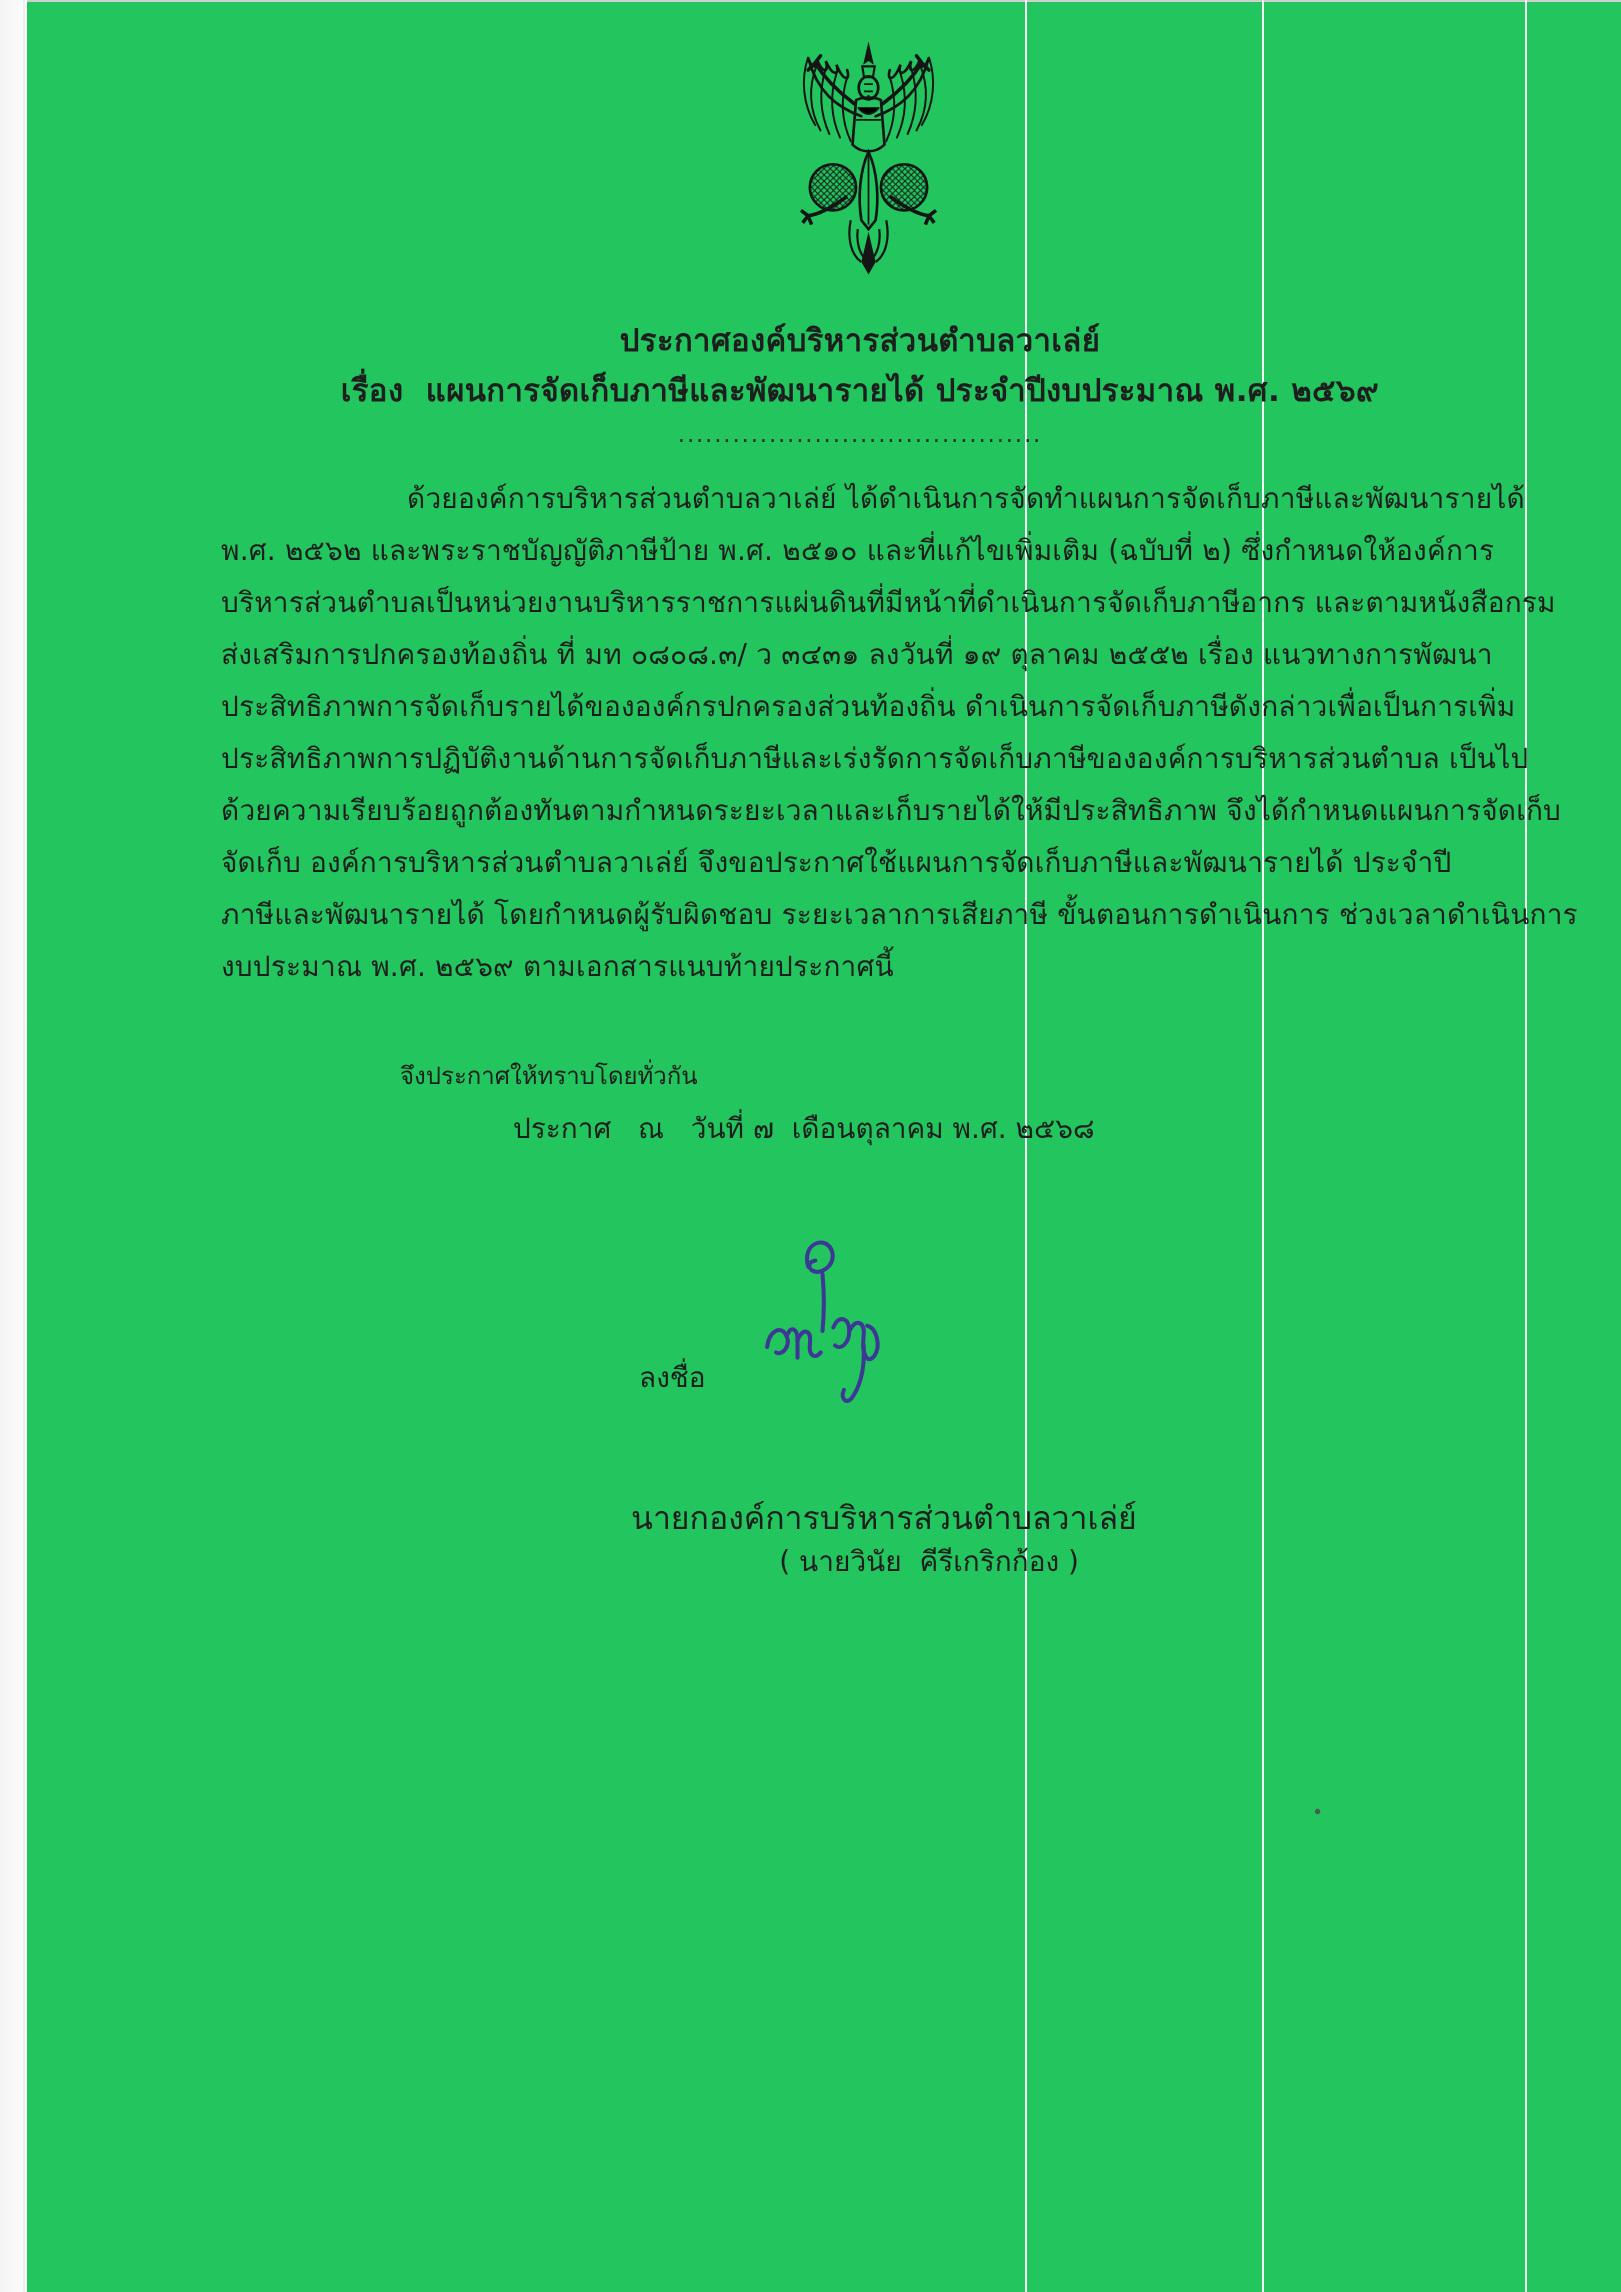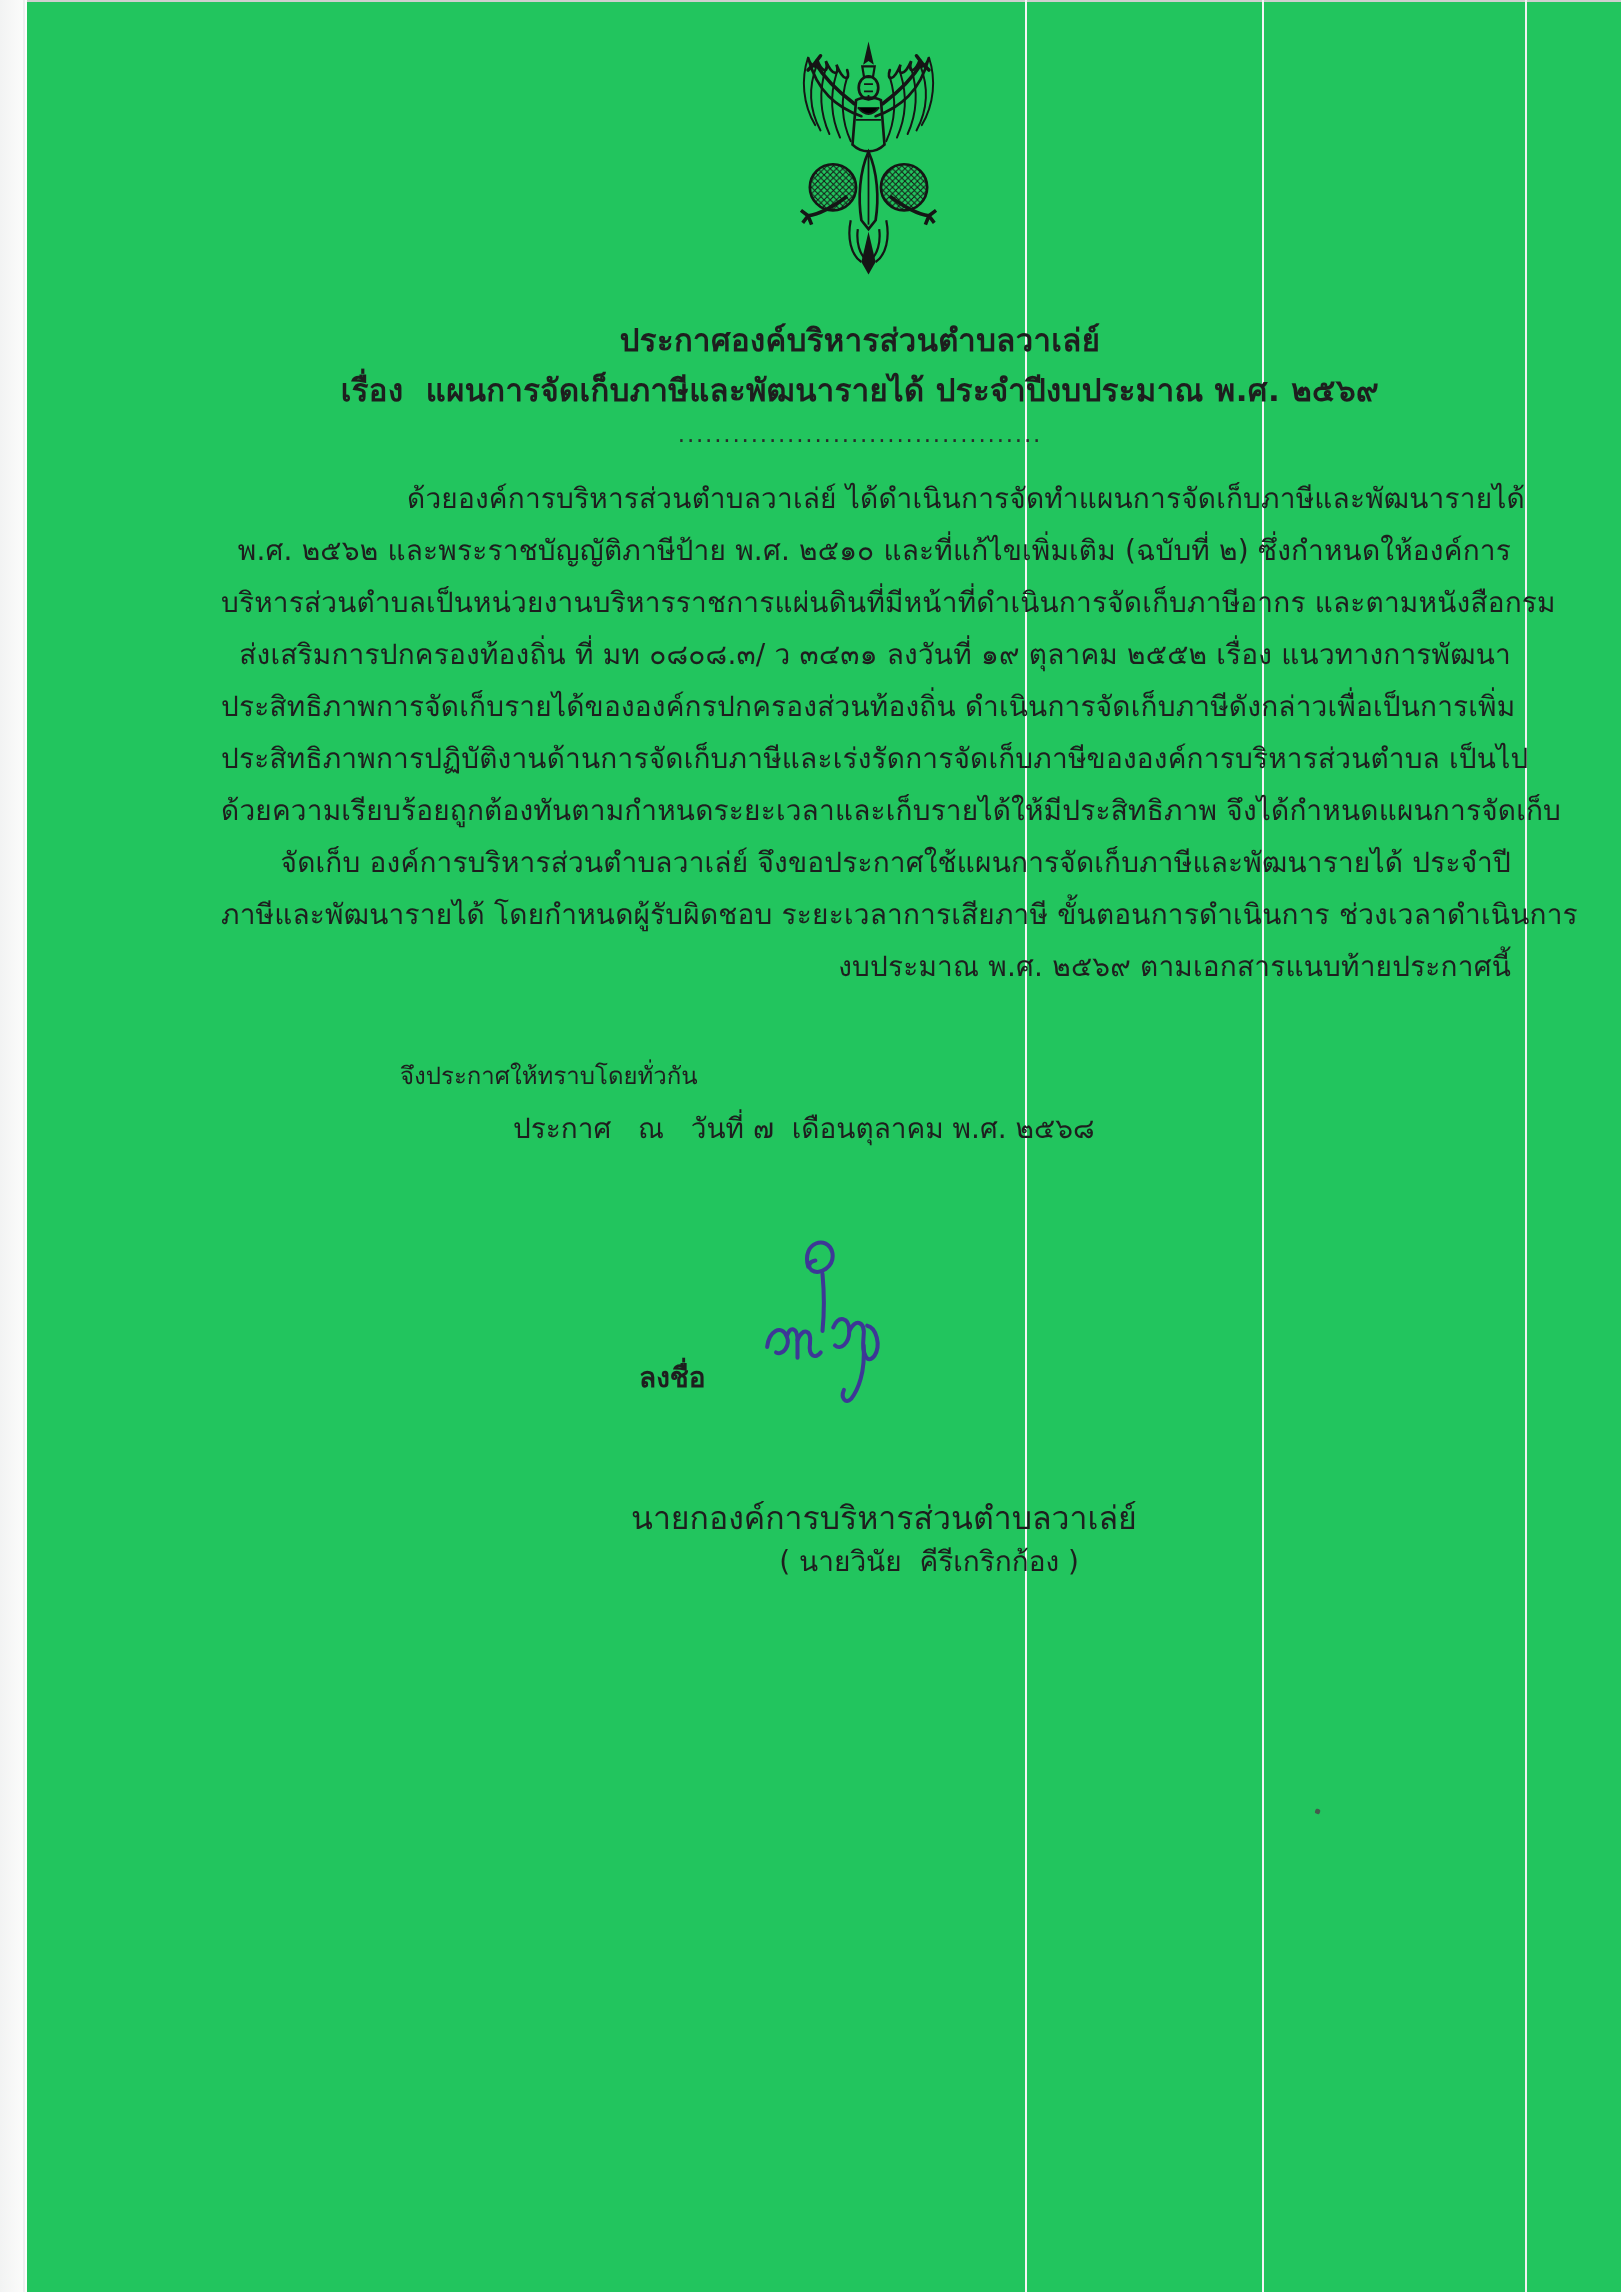--- a/index.html
+++ b/index.html
@@ -44,40 +44,40 @@
     position: absolute; left: 98px; top: 421px; width: 1524px;
     text-align: center; font-size: 23px; letter-spacing: 1.8px;
     color: #2b2b2b; white-space: pre;
   }
 
   .body-block {
     position: absolute; left: 221px; top: 473px; width: 1290px;
   }
   .body-line {
     font-size: 28px; line-height: 52px; height: 52px;
-    white-space: pre; letter-spacing: 0.2px; text-align: right;
+    white-space: pre; letter-spacing: 0.2px;
   }
   .body-line.indent { padding-left: 186px; }
 
   .closing-line {
     position: absolute; left: 400px; top: 1050px;
     font-size: 24px; line-height: 52px; white-space: pre;
   }
   .date-line {
     position: absolute; left: 513px; top: 1103px;
     font-size: 28px; line-height: 52px; white-space: pre; text-align: right;
   }
 
   .signature-ink {
     position: absolute; left: 751px; top: 1231px;
     width: 143px; height: 192px;
   }
   .sign-label {
     position: absolute; left: 639px; top: 1358px;
-    font-size: 28px; line-height: 39px; white-space: pre; font-weight: bold;
+    font-size: 28px; line-height: 39px; white-space: pre;
   }
   .signer-name {
     position: absolute; left: 631px; top: 1504px; width: 448px;
     text-align: right; font-size: 28px; line-height: 43px; white-space: pre; margin-top: 36px;
   }
   .signer-title {
     position: absolute; left: 631px; top: 1497px; width: 448px;
     text-align: center; font-size: 32px; line-height: 43px; white-space: pre;
   }
 

